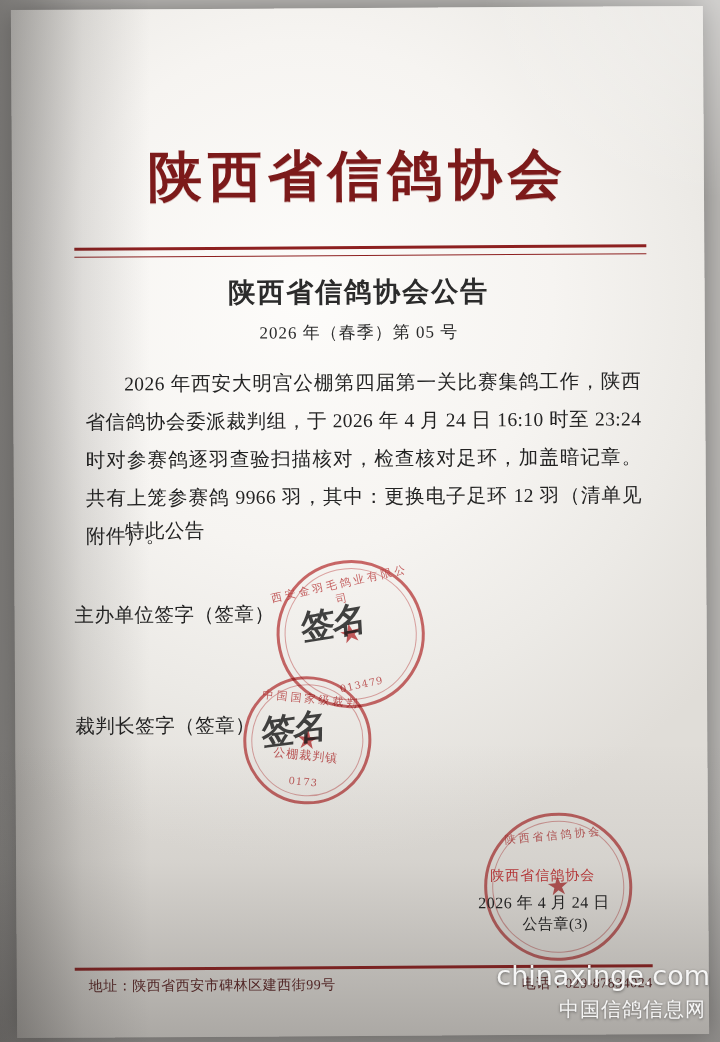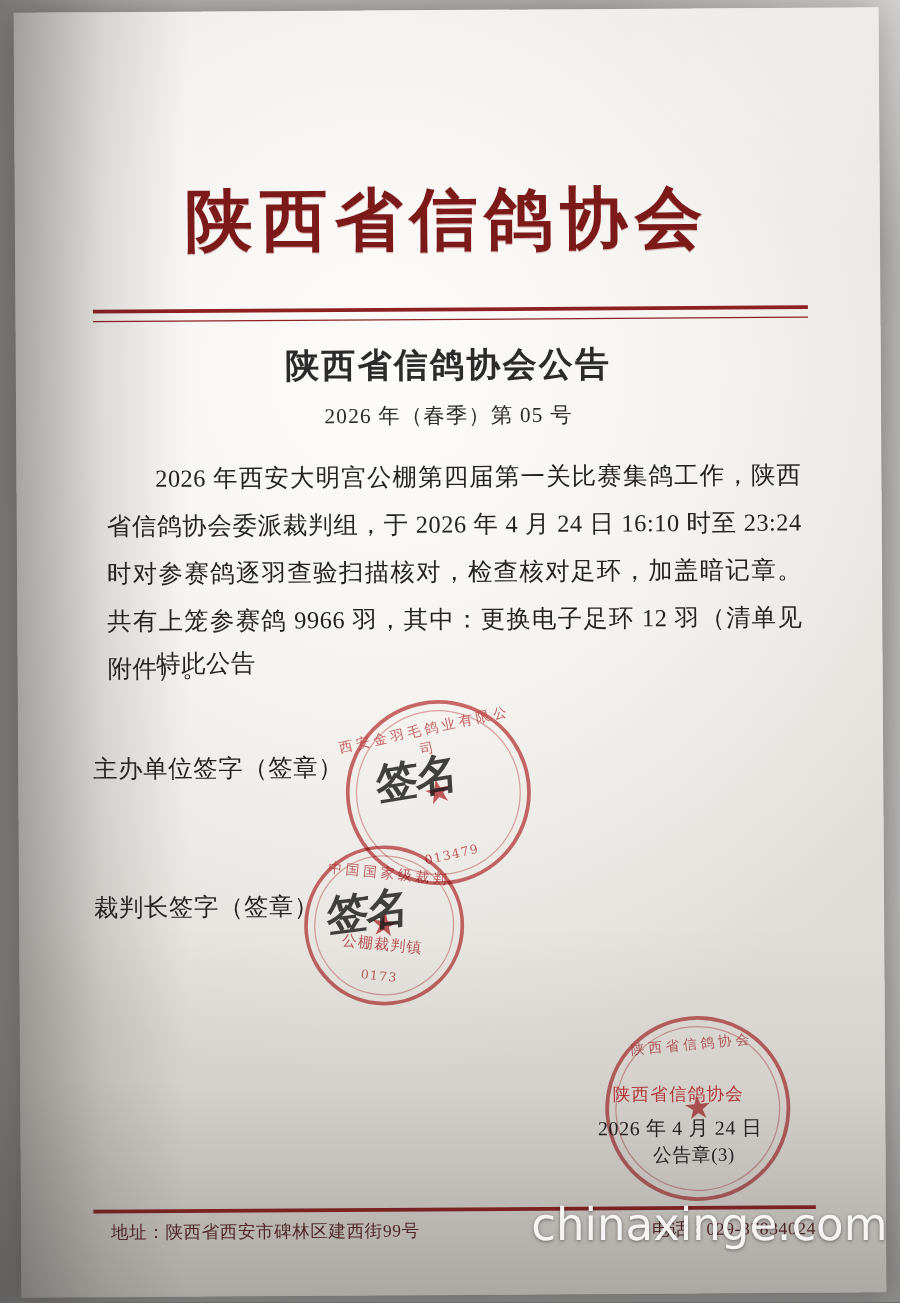--- a/index.html
+++ b/index.html
@@ -285,21 +285,21 @@
     color: #232323;
     letter-spacing: 0.5px;
   }
 
   
   #watermark-en {
     position: absolute;
     right: 10px;
     top: 960px;
     font-family: "DejaVu Sans", "Liberation Sans", sans-serif;
-    font-size: 36px;
+    font-size: 27px;
     color: rgba(255,255,255,0.92);
     text-shadow: 0 1px 3px rgba(0,0,0,0.45);
     letter-spacing: 0px;
   }
   #watermark-cn {
     position: absolute;
     right: 14px;
     top: 996px;
     font-family: "DejaVu Sans", "Liberation Sans", sans-serif;
     font-size: 20px;
@@ -368,14 +368,15 @@
       <div class="footer-tel">电话：029-87834024</div>
 
     </div>
   </div>
 
   <div id="shade-left"></div>
   <div id="shade-bottom"></div>
   <div id="shade-topright"></div>
 
   <div id="watermark-en">chinaxinge.com</div>
+  <div id="watermark-cn">中国信鸽信息网</div>
 
 </div>
 
 </body></html>

